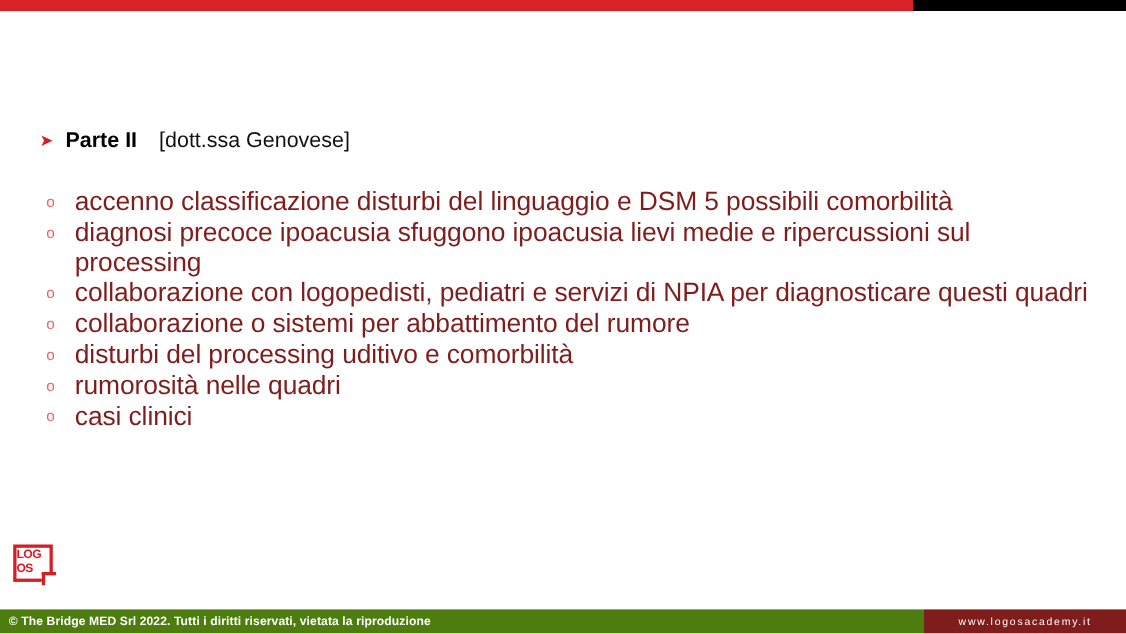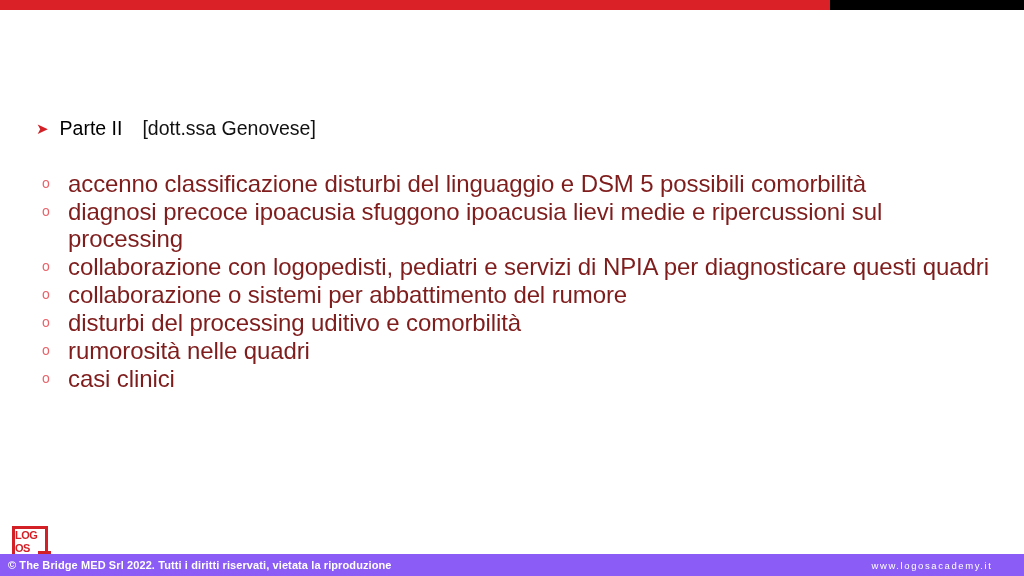--- a/index.html
+++ b/index.html
@@ -50,21 +50,21 @@
     align-items:baseline;
   }
   .arrow-marker {
     color:#d32027;
     font-size:15px;
     margin-right:11px;
     line-height:1;
     position:relative;
     top:-1px;
   }
-  .subhead-strong { font-weight:normal; color:#000; }
+  .subhead-strong { font-weight:bold; color:#000; }
   .subhead-rest   { font-weight:normal; }
   .subhead-bracket{ font-weight:normal; margin-left:20px; }
 
   
   .bullets {
     position:absolute;
     left:36px; top:170px;
     width:965px;
   }
   .bullet-row {
@@ -84,21 +84,21 @@
     font-size:24px;
     color:#7f1d1d;
     line-height:27px;
     letter-spacing:-0.1px;
     padding-right:10px;
   }
 
   
   .logo {
     position:absolute;
-    left:12px; top:526px;
+    left:12px; top:495px;
     width:36px; height:34px;
   }
   .logo-frame {
     position:absolute;
     left:0; top:0;
     width:36px; height:34px;
     border:3px solid #d32027;
     background:#ffffff;
   }
   .logo-notch {
@@ -124,32 +124,32 @@
 
   
   .footer {
     position:absolute;
     left:0; bottom:0;
     width:1024px; height:22px;
     display:flex;
   }
   .footer-left {
     width:840px; height:100%;
-    background:#8b5cf6;
+    background:#4d7c0f;
     color:#ffffff;
     font-size:11px;
     font-weight:bold;
     display:flex;
     align-items:center;
     padding-left:8px;
     letter-spacing:0.1px;
   }
   .footer-right {
     flex:1; height:100%;
-    background:#8b5cf6;
+    background:#7f1d1d;
     color:#ffffff;
     font-size:9.5px;
     display:flex;
     align-items:center;
     justify-content:center;
     letter-spacing:1.6px;
   }
 </style>
 </head>
 <body>

